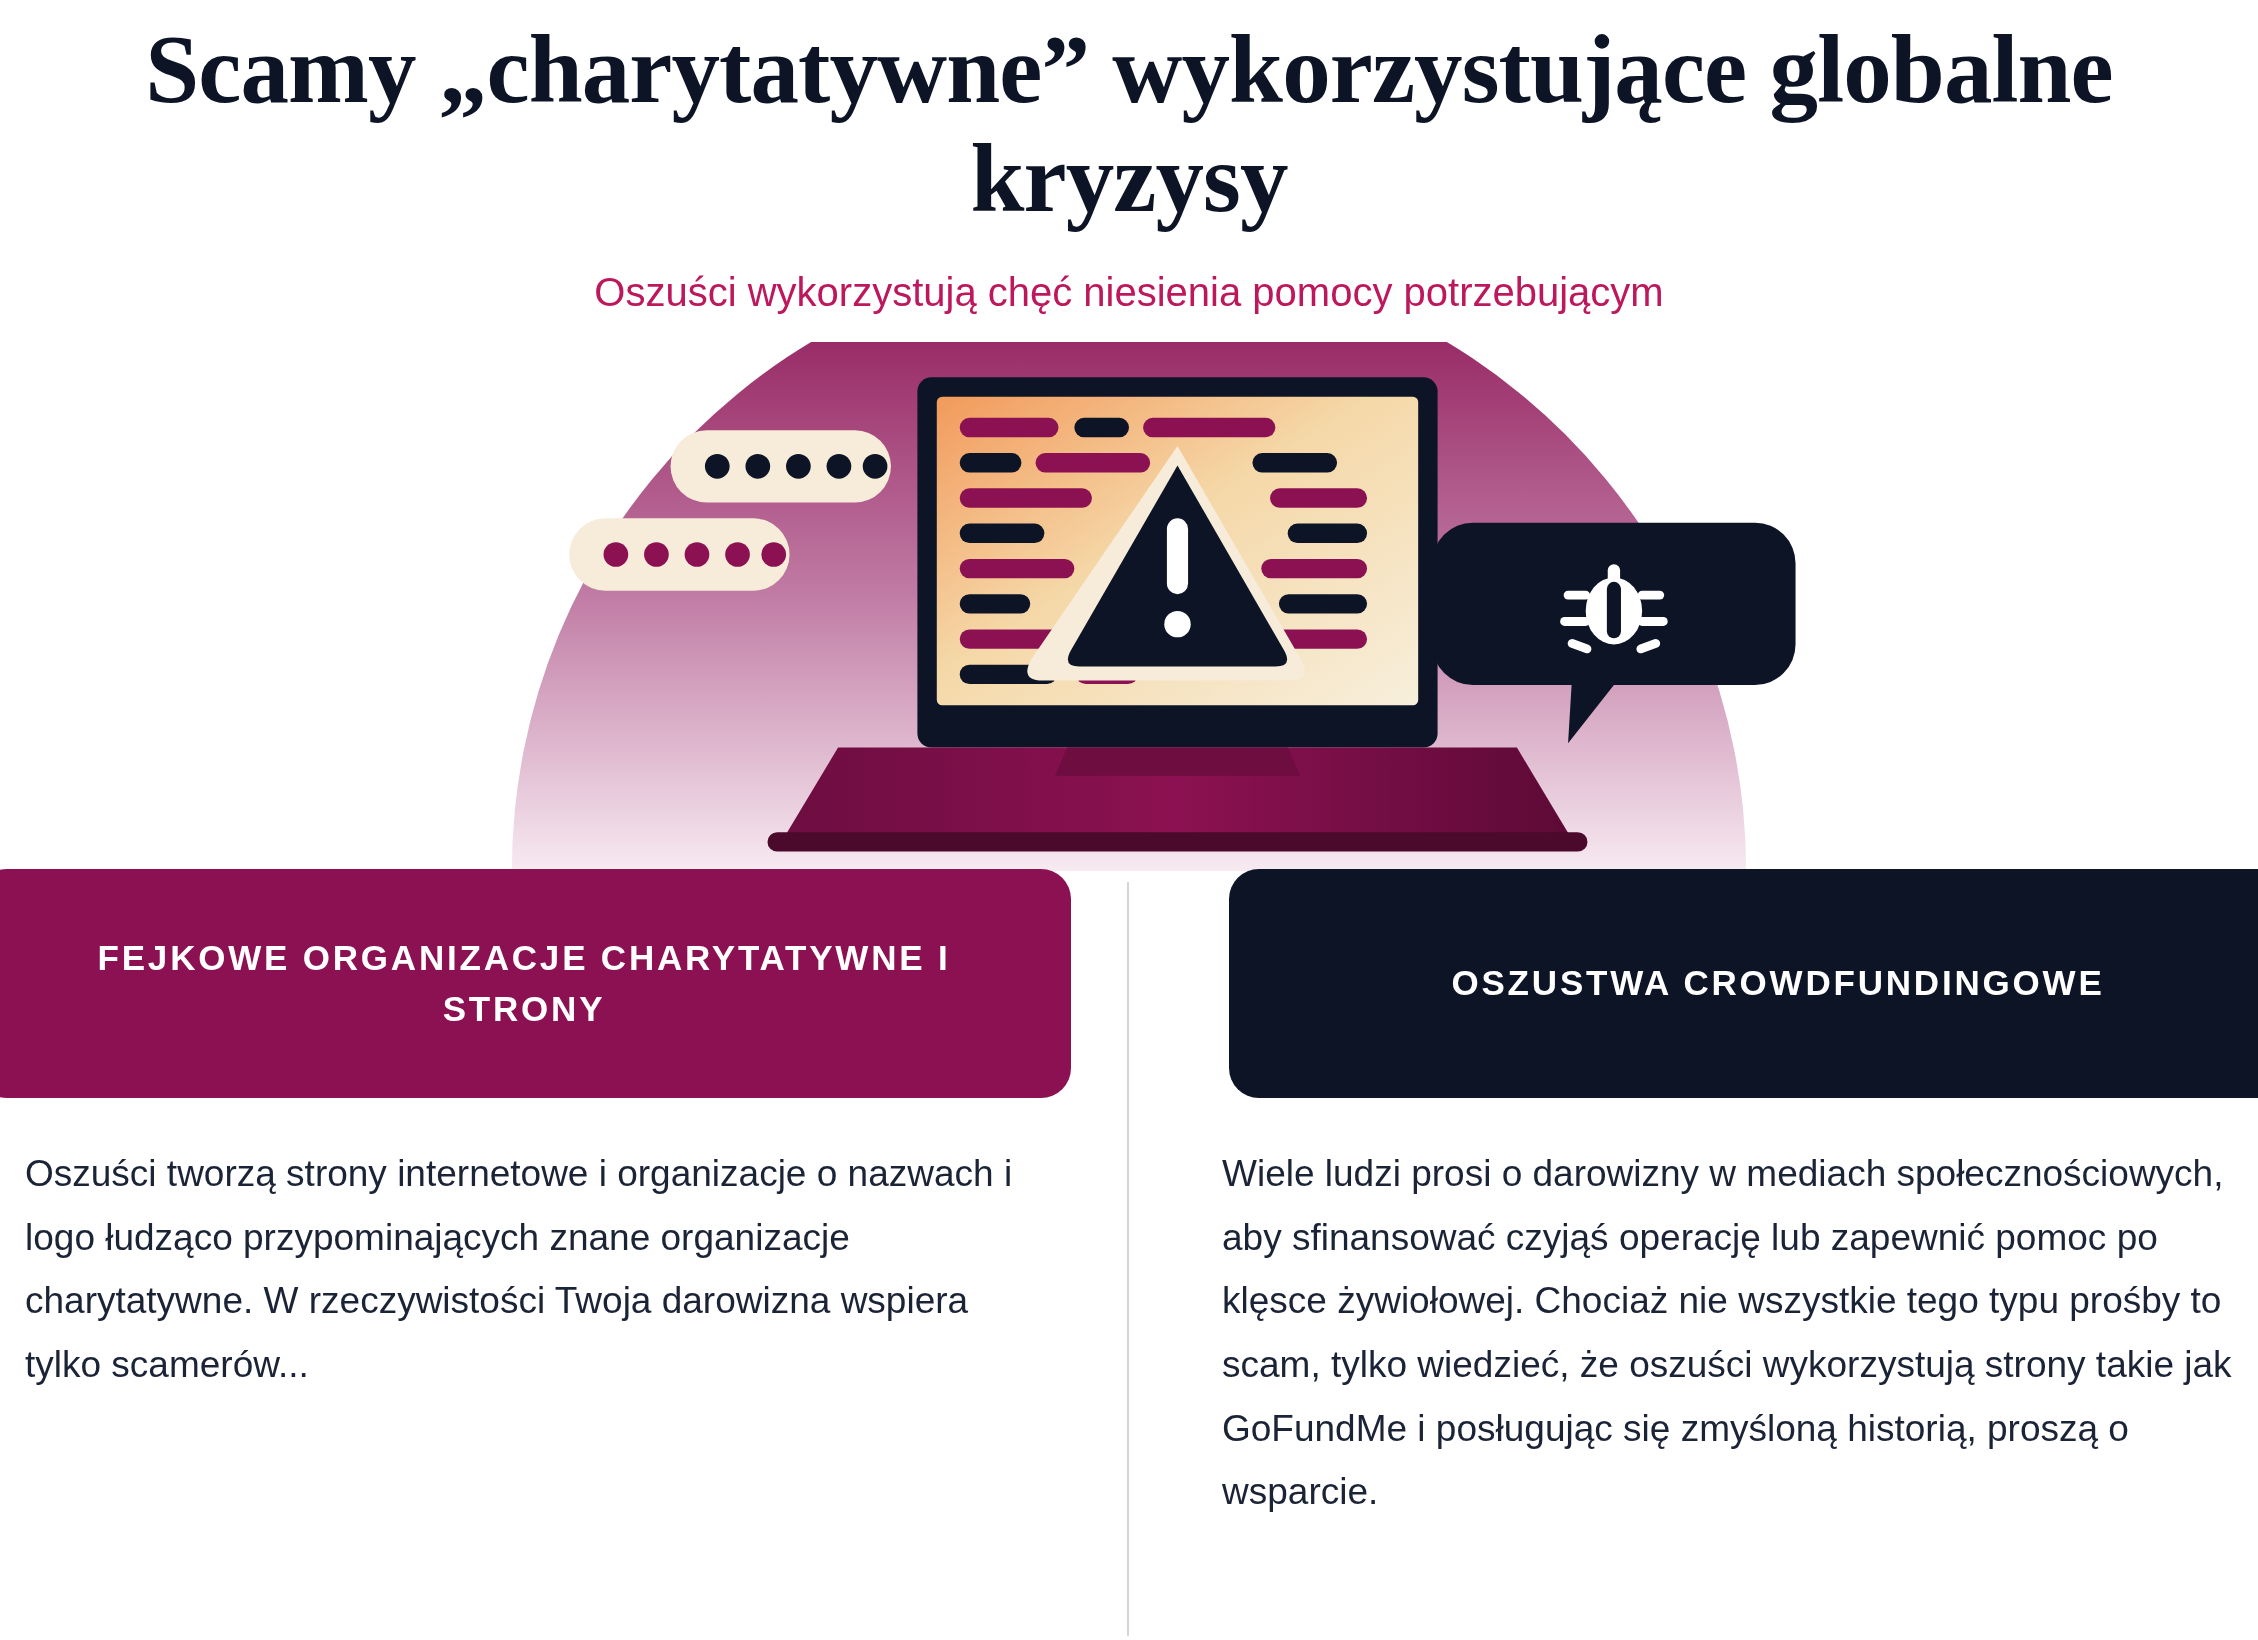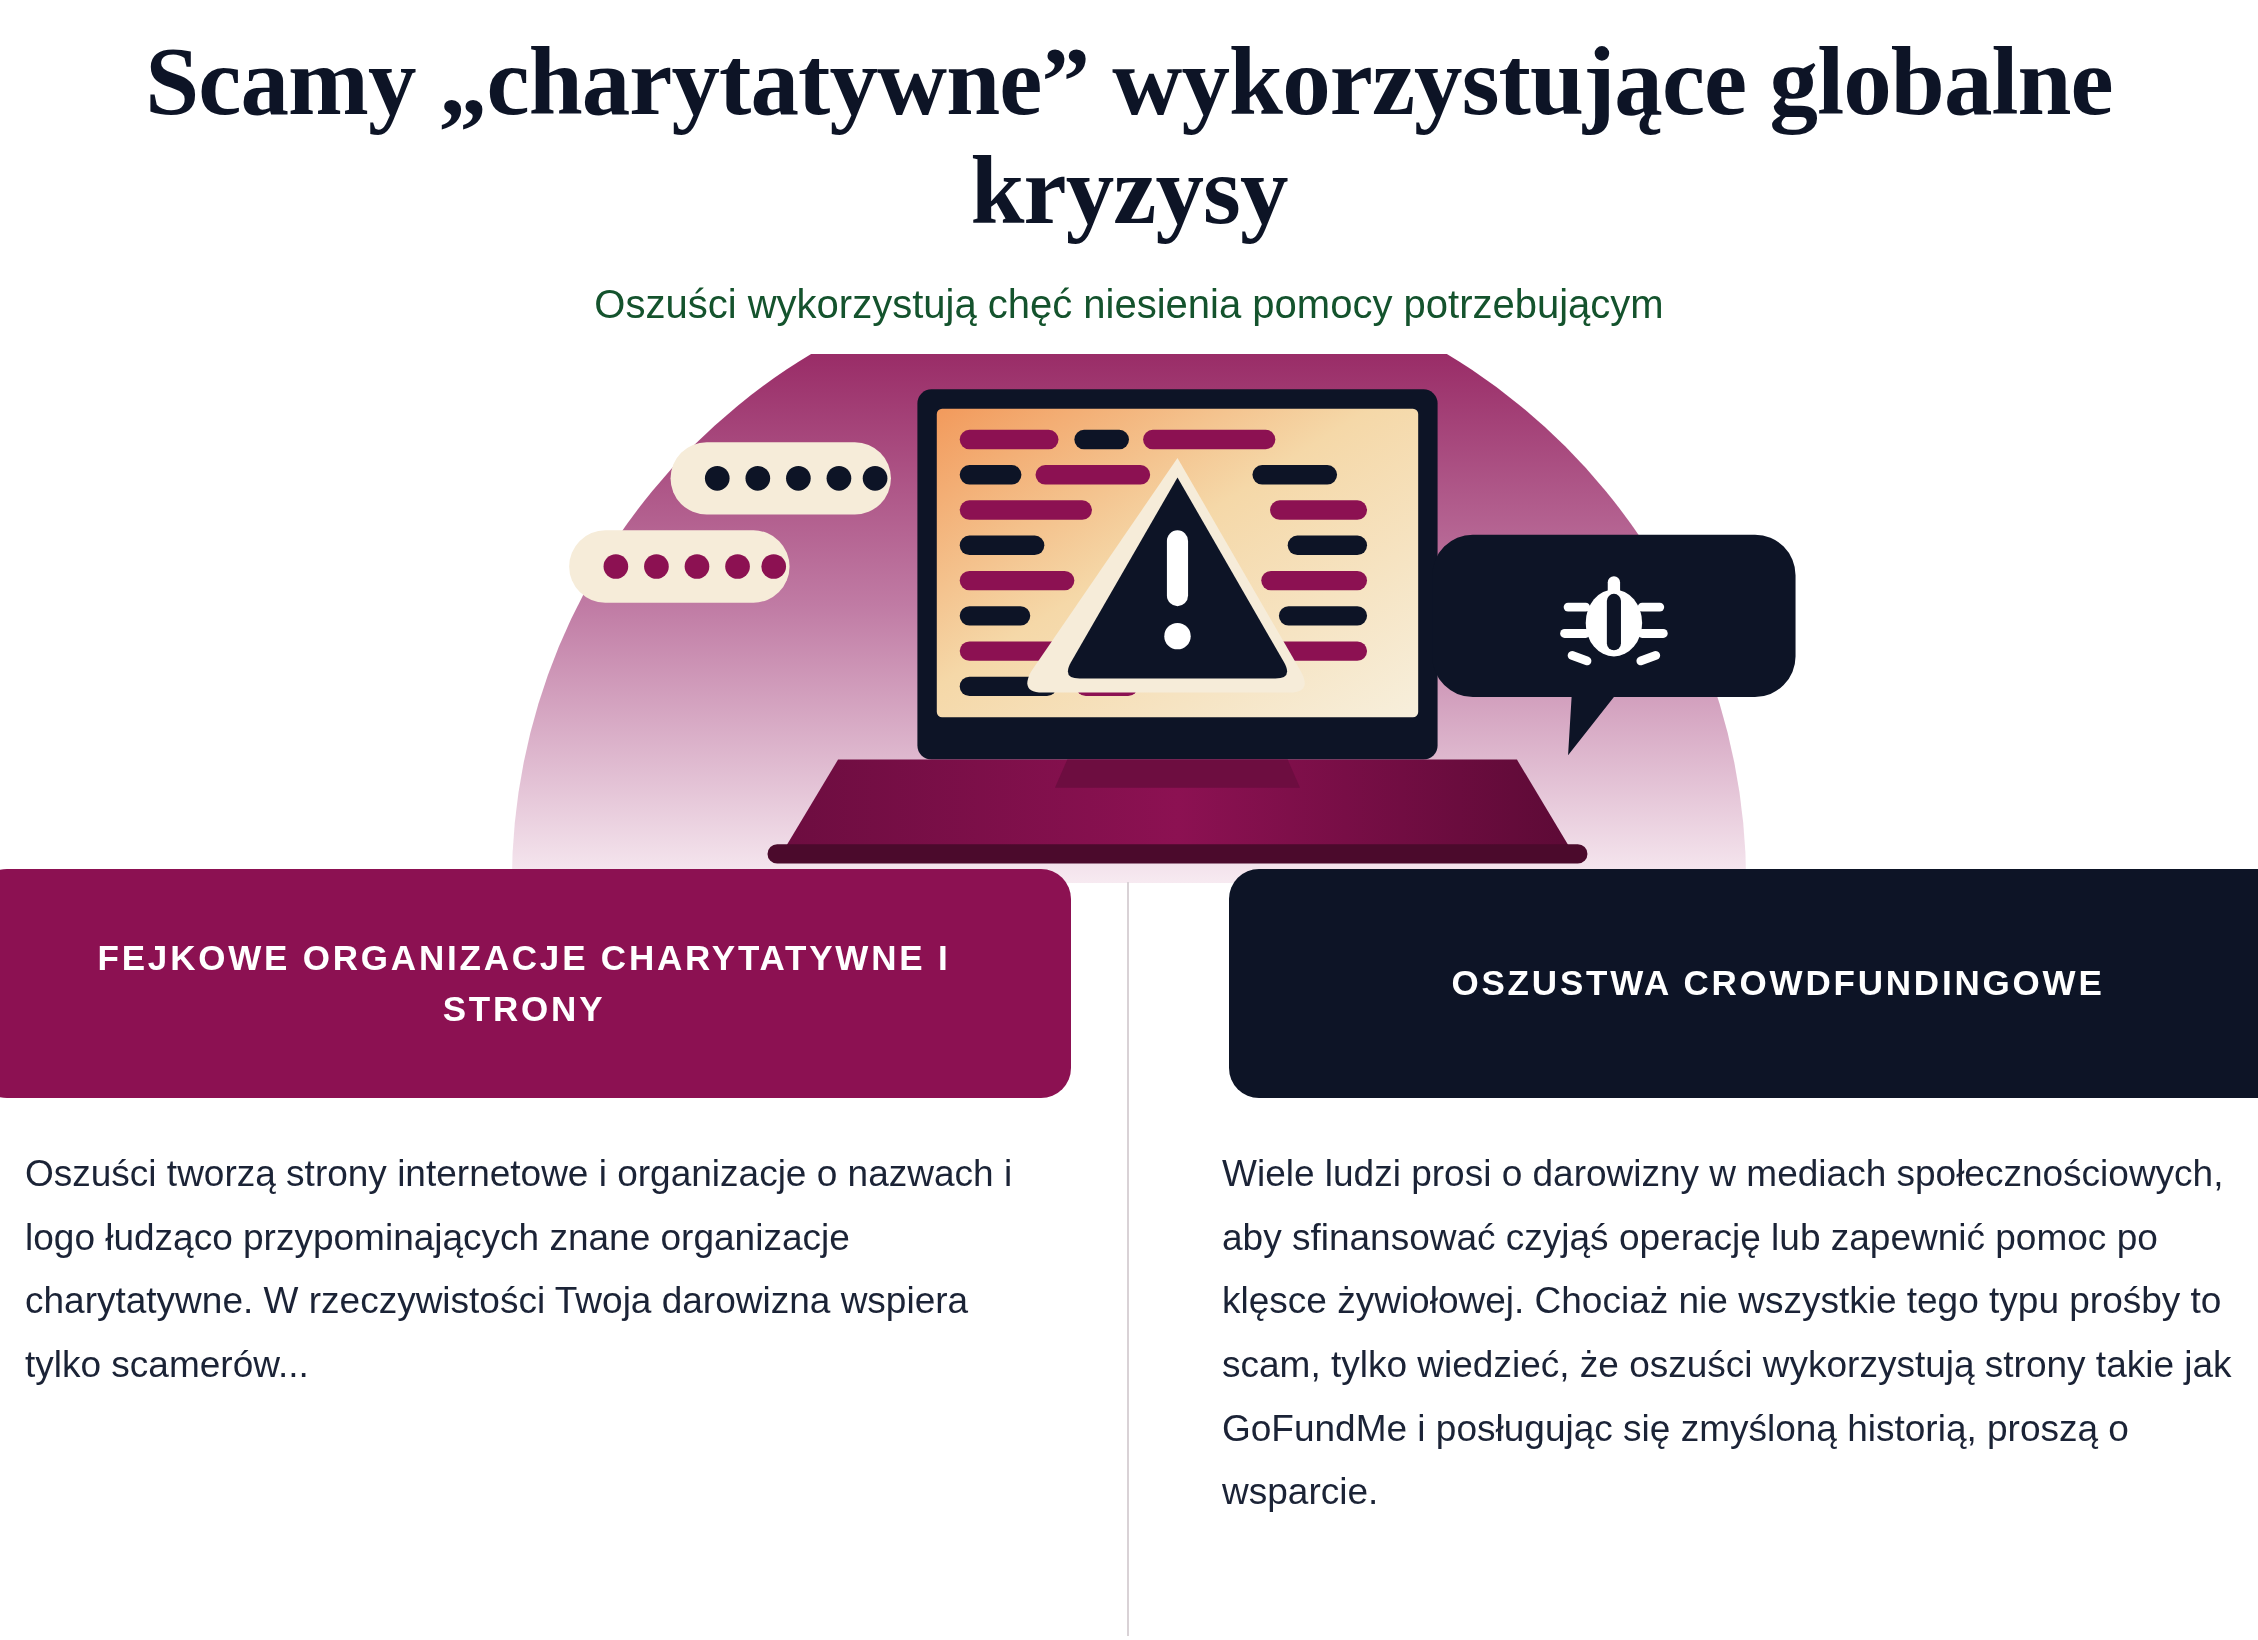--- a/index.html
+++ b/index.html
@@ -11,37 +11,37 @@
     width: 2258px;
     height: 1641px;
     position: relative;
     overflow: hidden;
     font-family: "Liberation Sans", sans-serif;
     color: #0d1426;
   }
 
   
   .header {
-    padding-top: 28px;
+    padding-top: 16px;
     text-align: center;
   }
   .title {
     font-family: "Liberation Serif", serif;
     font-weight: 700;
     font-size: 97px;
     line-height: 1.12;
     letter-spacing: -0.9px;
     color: #0d1426;
     margin: 0 auto;
     max-width: 2029px;
   }
   .subtitle {
     margin: 37px auto 0;
     font-size: 40px;
-    color: #14532d;
+    color: #be185d;
     font-family: "Liberation Sans", sans-serif;
     font-weight: 400;
   }
 
   
   .illustration {
     position: relative;
     width: 2258px;
     height: 529px;
     margin-top: 26.5px;

